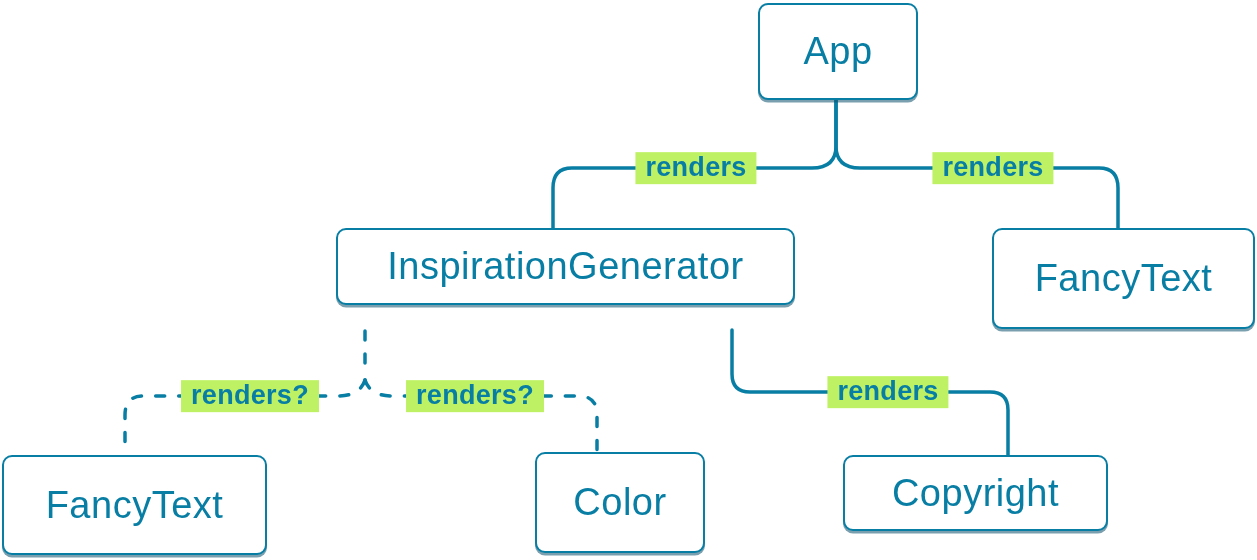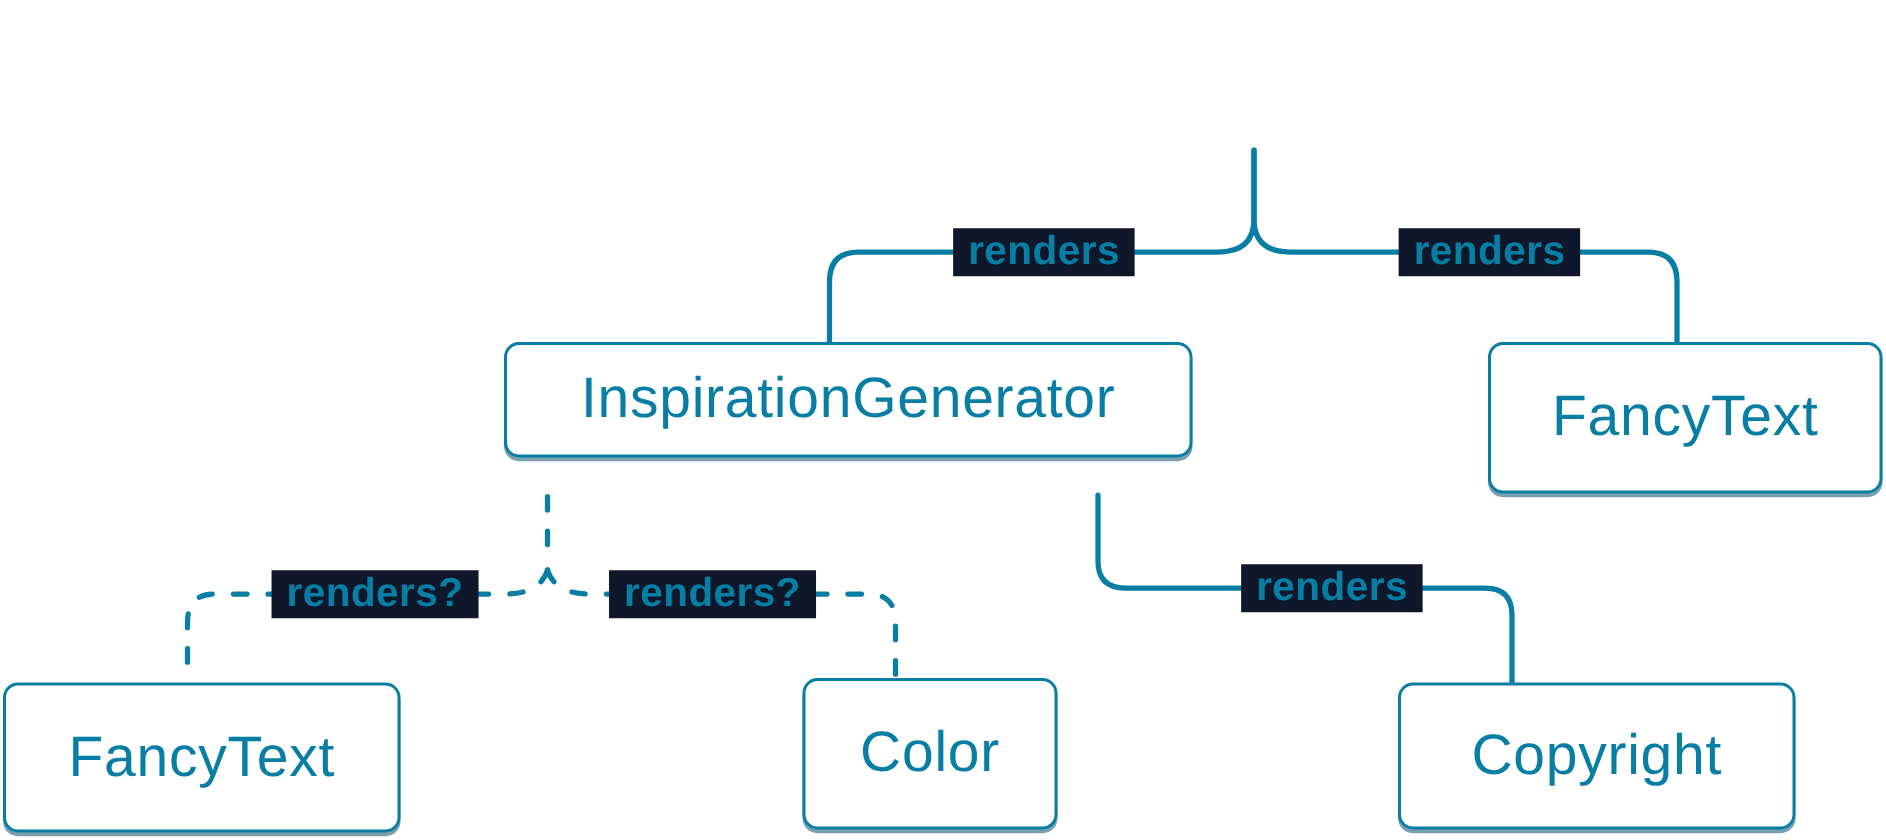--- a/index.html
+++ b/index.html
@@ -44,21 +44,21 @@
   .node .node-label {
     color: #087ea4;
     font-size: 38px;
     font-weight: 500;
     letter-spacing: 0.5px;
     white-space: nowrap;
   }
   .edge-label {
     position: absolute;
     transform: translate(-50%, -50%);
-    background: #0f172a;
+    background: #bef264;
     color: #087ea4;
     font-size: 27px;
     font-weight: 600;
     letter-spacing: 0.3px;
     padding: 1px 10px;
     white-space: nowrap;
     line-height: 1.1;
   }
 </style>
 </head>
@@ -80,34 +80,37 @@
 
     <path class="dashed" d="M 365,380 Q 370,396 393,396 L 579,396 Q 597,396 597,415 L 597,452"></path>
   </svg>
 
   <span class="edge-label" style="left:696px; top:168px;">renders</span>
   <span class="edge-label" style="left:993px; top:168px;">renders</span>
   <span class="edge-label" style="left:250px; top:396px;">renders?</span>
   <span class="edge-label" style="left:475px; top:396px;">renders?</span>
   <span class="edge-label" style="left:888px; top:392px;">renders</span>
 
+  <div class="node" style="left:758px; top:3px; width:160px; height:97px;">
+    <span class="node-label">App</span>
+  </div>
 
   <div class="node" style="left:336px; top:228px; width:459px; height:77px;">
     <span class="node-label">InspirationGenerator</span>
   </div>
 
   <div class="node" style="left:992px; top:228px; width:263px; height:101px;">
     <span class="node-label">FancyText</span>
   </div>
 
   <div class="node" style="left:2px; top:455px; width:265px; height:100px;">
     <span class="node-label">FancyText</span>
   </div>
 
   <div class="node" style="left:535px; top:452px; width:170px; height:101px;justify-content:center;">
     <span class="node-label">Color</span>
   </div>
 
-  <div class="node" style="left:932px; top:455px; width:265px; height:98px;">
+  <div class="node" style="left:843px; top:455px; width:265px; height:76px;">
     <span class="node-label">Copyright</span>
   </div>
 
 </div>
 
 </body></html>

